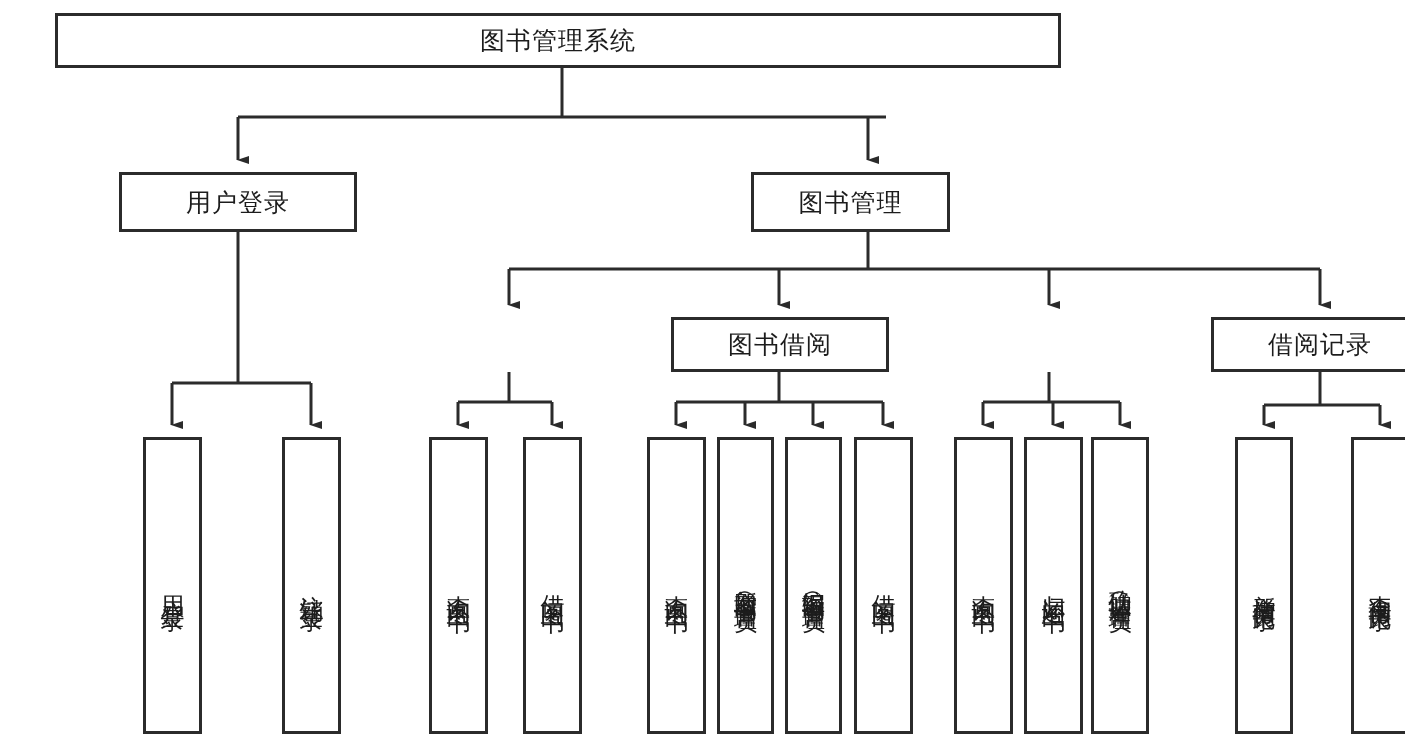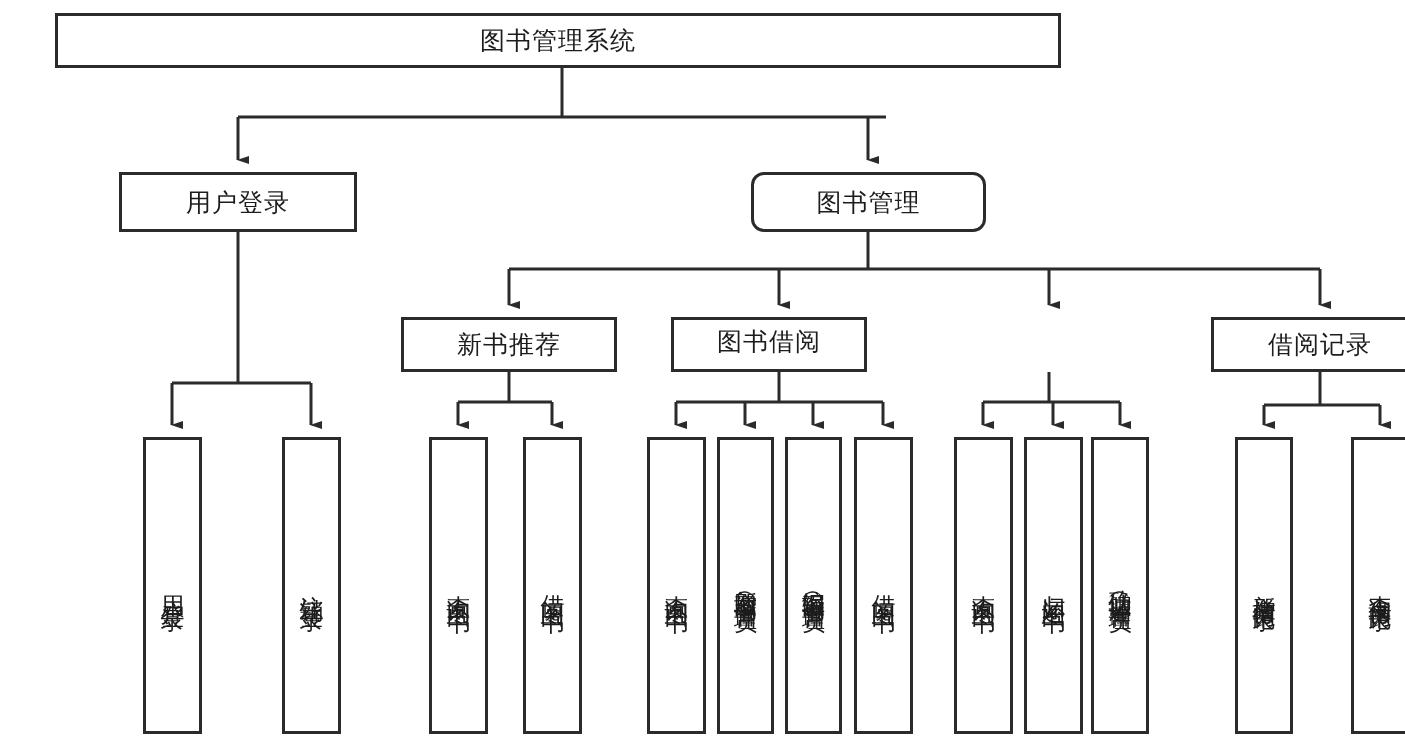--- a/index.html
+++ b/index.html
@@ -130,28 +130,25 @@
     </g>
   </svg>
 
   <div class="node level0" style="left:16px; top:13px; width:1006px; height:55px;">
     <span class="node-label">图书管理系统</span>
   </div>
 
   <div class="node" style="left:80px; top:172px; width:238px; height:60px;">
     <span class="node-label">用户登录</span>
   </div>
-  <div class="node" style="left:712px; top:172px; width:235px; height:60px;border-radius:13px;">
+  <div class="node" style="left:712px; top:172px; width:199px; height:60px;">
     <span class="node-label">图书管理</span>
   </div>
 
-  <div class="node" style="left:362px; top:317px; width:216px; height:55px;">
-    <span class="node-label">新书推荐</span>
-  </div>
-  <div class="node" style="left:632px; top:317px; width:196px; height:55px;font-family:Liberation Mono, monospace;">
+  <div class="node" style="left:632px; top:317px; width:218px; height:55px;">
     <span class="node-label">图书借阅</span>
   </div>
   <div class="node" style="left:1172px; top:317px; width:218px; height:55px;">
     <span class="node-label">借阅记录</span>
   </div>
 
   <div class="node leaf" style="left:104px; top:437px; width:59px; height:297px;">
     <span class="node-label">用户登录</span>
   </div>
   <div class="node leaf" style="left:243px; top:437px; width:59px; height:297px;">

